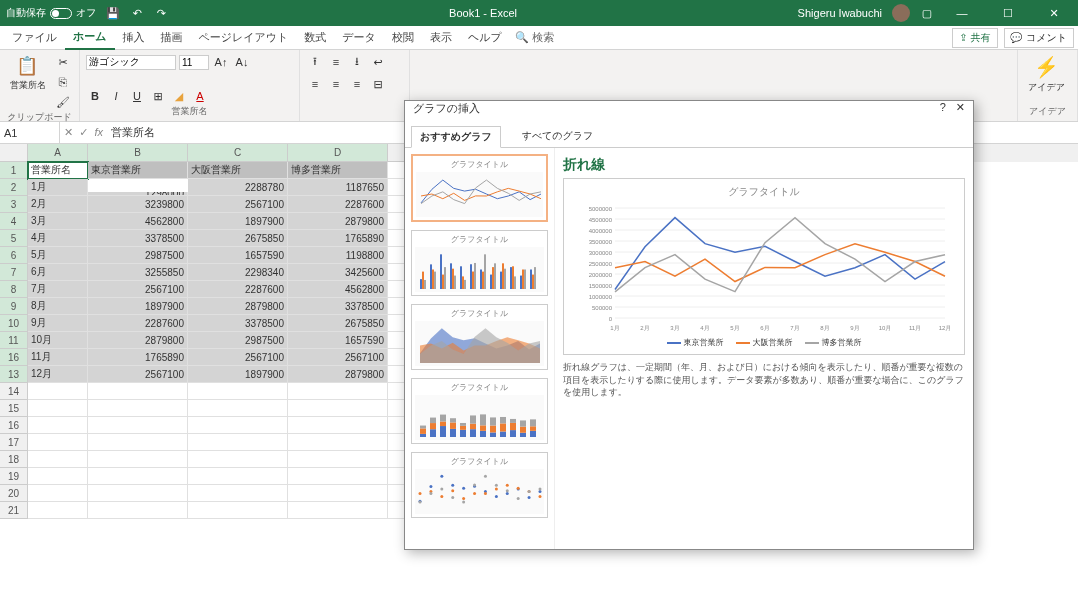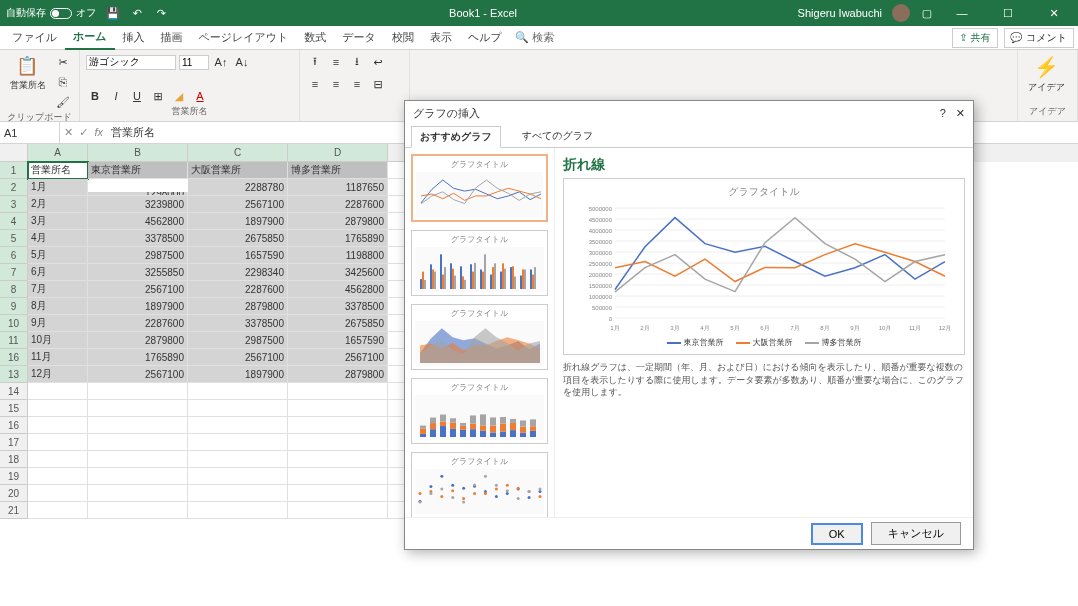--- a/index.html
+++ b/index.html
@@ -54,21 +54,21 @@
 .rh.sel { background: #d2e8d8; }
 .cells { position: relative; }
 .row { display: flex; height: 17px; }
 .cell { border-right: 1px solid #e0e0e0; border-bottom: 1px solid #e0e0e0; padding: 0 3px; font-size: 10px; display: flex; align-items: center; overflow: hidden; white-space: nowrap; }
 .cell.num { justify-content: flex-end; }
 .cell.sel { background: #d4d4d4; }
 .cell.hdr { background: #bfbfbf; }
 .cell.active { background: #fff; outline: 2px solid #217346; outline-offset: -1px; }
 
 .dialog { position: absolute; left: 404px; top: 100px; width: 570px; height: 450px; background: #fff; border: 1px solid #888; box-shadow: 3px 3px 12px rgba(0,0,0,0.3); display: flex; flex-direction: column; }
-.dlg-title { height: 24px; display: flex; align-items: center; padding: 0 8px; font-size: 11px; }
+.dlg-title { height: 24px; display: flex; padding: 0 8px; font-size: 11px; }
 .dlg-title .spacer { flex: 1; }
 .dlg-tabs { display: flex; padding: 0 6px; border-bottom: 1px solid #ccc; gap: 12px; }
 .dlg-tab { padding: 3px 8px; font-size: 10px; border: 1px solid transparent; }
 .dlg-tab.active { border: 1px solid #ccc; border-bottom-color: #fff; background: #fff; position: relative; top: 1px; font-weight: bold; }
 .dlg-body { flex: 1; display: flex; overflow: hidden; }
 .dlg-left { width: 150px; padding: 6px; overflow-y: auto; border-right: 1px solid #eee; }
 .thumb { border: 1px solid #ccc; margin-bottom: 8px; padding: 3px; }
 .thumb.sel { border: 2px solid #f4b183; }
 .thumb-title { text-align: center; font-size: 8px; color: #888; margin-bottom: 2px; }
 .thumb-chart { height: 45px; background: #fafafa; position: relative; }
@@ -667,17 +667,13 @@
             </div>
             <div class="leg-item">
               <span class="leg-line" style="background: rgb(165, 165, 165);"></span>
               <span>博多営業所</span>
             </div>
           </div>
       </div>
       <div class="desc">折れ線グラフは、一定期間（年、月、および日）における傾向を表示したり、順番が重要な複数の項目を表示したりする際に使用します。データ要素が多数あり、順番が重要な場合に、このグラフを使用します。</div>
     </div>
   </div>
-  <div class="dlg-footer">
-    <button class="dlg-btn primary">OK</button>
-    <button class="dlg-btn">キャンセル</button>
-  </div>
 </div>
 
 </body></html>

